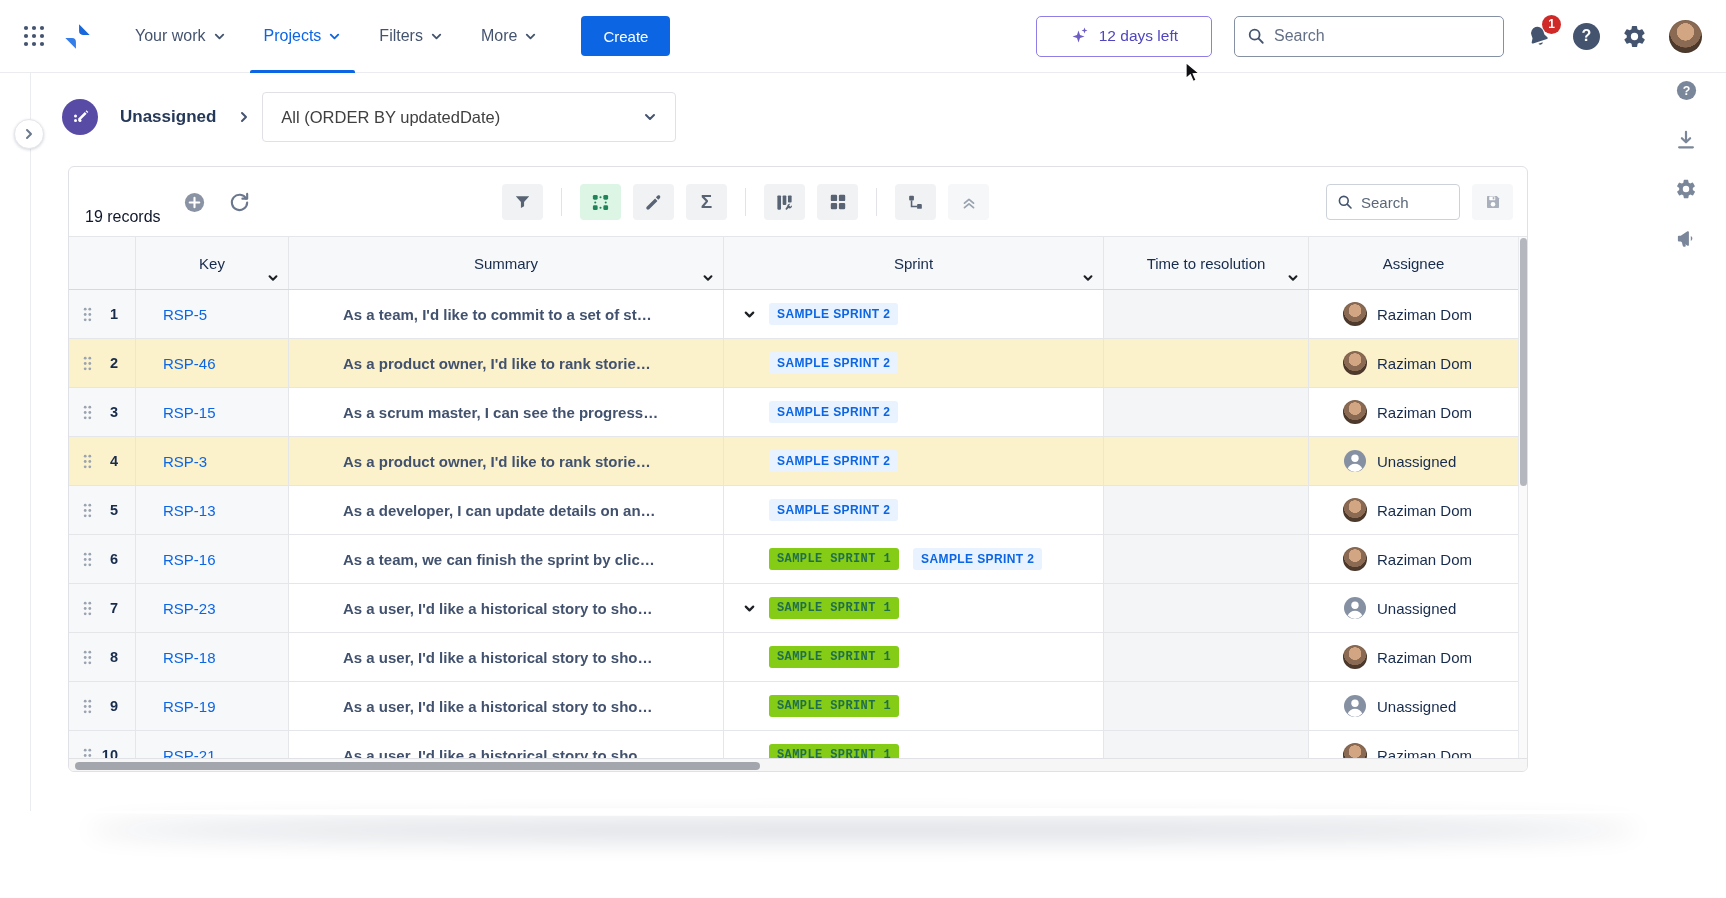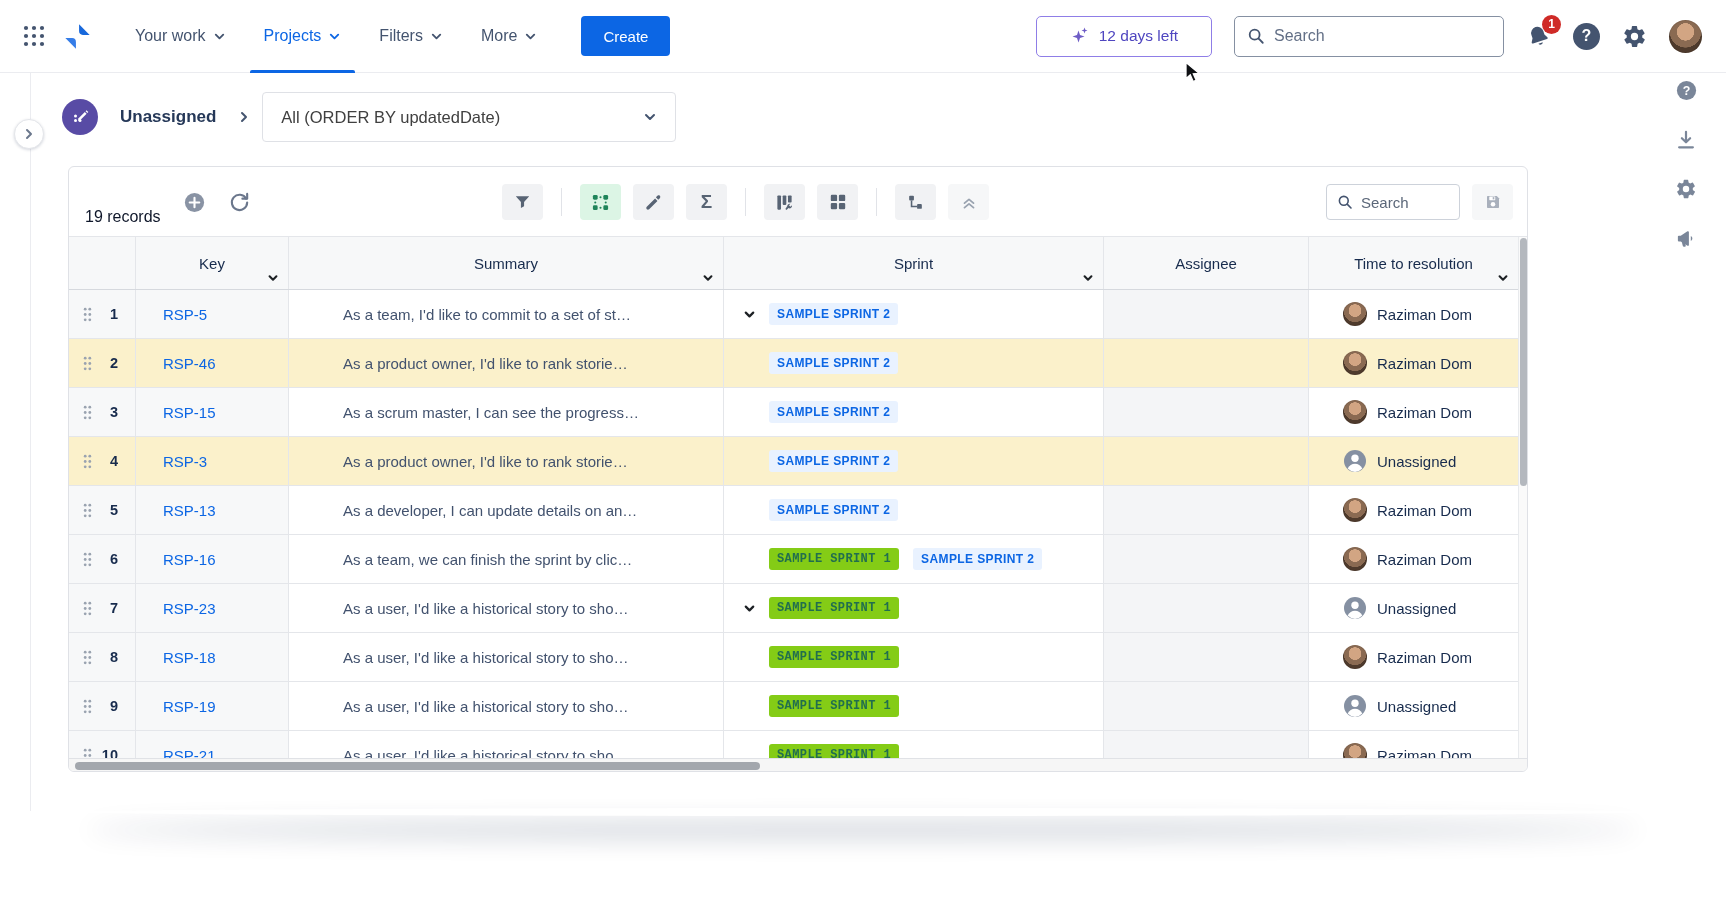--- a/index.html
+++ b/index.html
@@ -99,21 +99,21 @@
   .trow { height:49px; background:#fff; }
   .cell { border-right:1px solid #E4E6EA; border-bottom:1px solid #E4E6EA;
           display:flex; align-items:center; overflow:hidden; }
   .cell:last-child { border-right:none; }
   .numcell { background:#F7F8F9; padding-left:14px; }
   .drag { display:flex; flex:0 0 auto; cursor:grab; }
   .rownum { font-size:14.5px; font-weight:700; color:#172B4D; width:26px; text-align:right; }
   .keycell { background:#F7F8F9; padding-left:27px; }
   .keylink { font-size:15px; font-weight:500; color:#0C66E4; text-decoration:none; cursor:pointer; }
   .sumcell { padding:0 26px 0 54px; cursor:text; }
-  .sumcell span { font-size:15px; color:#42526E; white-space:nowrap; overflow:hidden; }
+  .sumcell span { font-size:15px; color:#42526E; white-space:nowrap; overflow:hidden;font-weight:bold; }
   .sprintcell { padding-left:19px; cursor:pointer; }
   .expander { width:26px; display:flex; align-items:center; flex:0 0 auto; cursor:pointer; }
   .expander.hidden { visibility:hidden; }
   .chips { display:flex; gap:14px; }
   .chip { font-size:12px; font-weight:700; letter-spacing:.4px; padding:4px 8px; border-radius:3px;
           white-space:nowrap; cursor:pointer; }
   .chip.blue { background:#E9F2FF; color:#0C66E4; }
   .chip.green { background:#84cc16; color:#216E4E;font-family:Liberation Mono, monospace; }
   .ttrcell { background:#F4F5F7; cursor:pointer; }
   .asgcell { padding-left:34px; gap:10px; cursor:pointer; }
@@ -420,29 +420,29 @@
             </div>
             <div class="hcell">
               <span>Sprint</span>
               <span class="hsort">
                 <svg width="12" height="12" viewBox="0 0 14 14" fill="none" stroke="#1d2125" stroke-width="2.4" stroke-linecap="round" stroke-linejoin="round">
                   <path d="M3 5l4 4 4-4"></path>
                 </svg>
               </span>
             </div>
             <div class="hcell">
-              <span>Assignee</span>
-            </div>
-            <div class="hcell">
               <span>Time to resolution</span>
               <span class="hsort">
                 <svg width="12" height="12" viewBox="0 0 14 14" fill="none" stroke="#1d2125" stroke-width="2.4" stroke-linecap="round" stroke-linejoin="round">
                   <path d="M3 5l4 4 4-4"></path>
                 </svg>
               </span>
+            </div>
+            <div class="hcell">
+              <span>Assignee</span>
             </div>
           </div>
         <div>
   <div class="grow trow">
     <div class="cell numcell">
       <span class="drag">
         <svg width="9" height="15" viewBox="0 0 9 15" fill="#9AA3B0">
                     <circle cx="2.2" cy="2.2" r="1.4"></circle>
                     <circle cx="6.8" cy="2.2" r="1.4"></circle>
                     <circle cx="2.2" cy="7.5" r="1.4"></circle>

